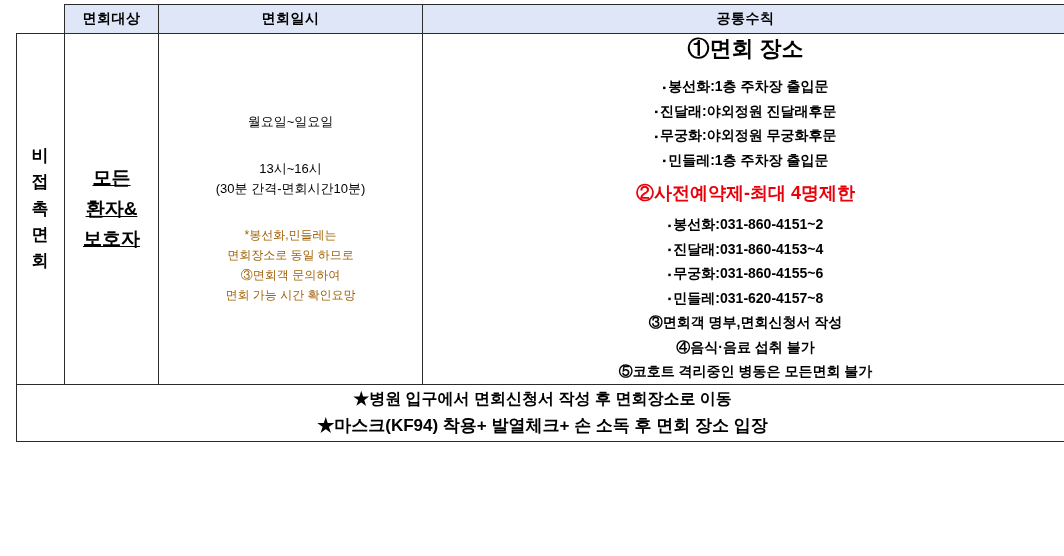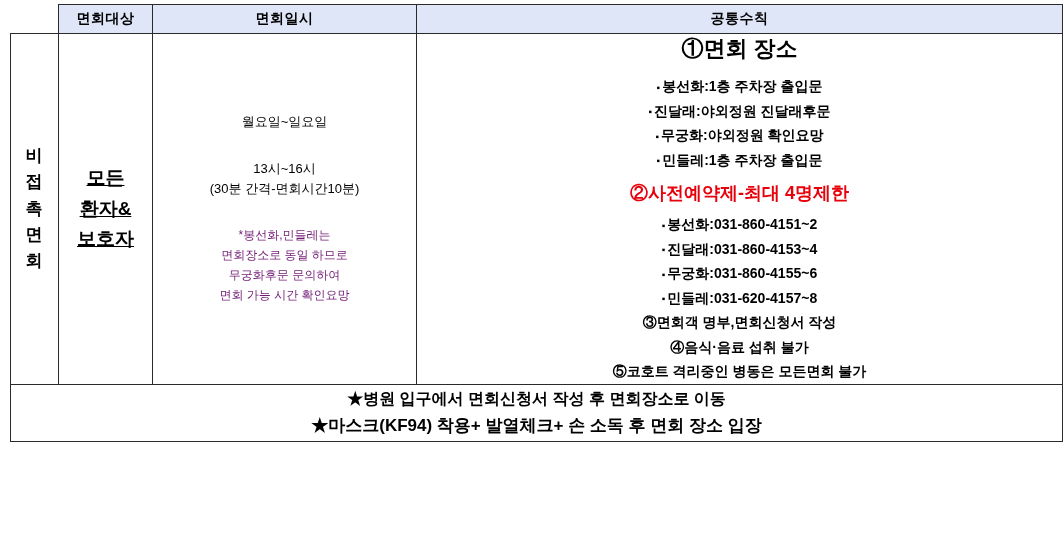--- a/index.html
+++ b/index.html
@@ -12,21 +12,21 @@
     height: 556px;
     font-family: "Liberation Sans", sans-serif;
     color: #000000;
     overflow: hidden;
   }
   .page {
     position: relative;
     width: 1064px;
     height: 556px;
     box-sizing: border-box;
-    padding: 4px 6px 6px 10px;
+    padding: 4px 6px 6px 16px;
   }
   table.visit-table {
     border-collapse: collapse;
     width: 1052px;
     table-layout: fixed;
   }
   table.visit-table td, table.visit-table th {
     border: 1px solid #2b2b2b;
     vertical-align: middle;
     text-align: center;
@@ -76,21 +76,21 @@
   td.schedule-cell {
     font-size: 14px;
     line-height: 1.5;
     padding: 10px 6px;
   }
   .sched-main { font-size: 13px; }
   .sched-gap-lg { height: 28px; }
   .sched-note {
     font-size: 12px;
     line-height: 1.65;
-    color: #701a75;
+    color: #a16207;
   }
 
   td.rules-cell {
     font-size: 14px;
     padding: 14px 8px 10px 8px;
     vertical-align: top;
   }
   .rules-inner {
     display: block;
     text-align: center;
@@ -168,30 +168,30 @@
           <span>보호자</span>
         </td>
         <td class="schedule-cell">
           <div class="sched-main">월요일~일요일</div>
           <div class="sched-gap-lg"></div>
           <div class="sched-main">13시~16시</div>
           <div class="sched-main">(30분 간격-면회시간10분)</div>
           <div class="sched-gap-lg"></div>
           <div class="sched-note">*봉선화,민들레는</div>
           <div class="sched-note">면회장소로 동일 하므로</div>
-          <div class="sched-note">무궁화후문 문의하여</div>
+          <div class="sched-note">③면회객 문의하여</div>
           <div class="sched-note">면회 가능 시간 확인요망</div>
         </td>
         <td class="rules-cell">
           <div class="rules-inner">
             <div class="rule-title">①면회 장소</div>
 
             <div class="bullet-line"><span class="dot">▪</span><span>봉선화:1층 주차장 출입문</span></div>
             <div class="bullet-line"><span class="dot">▪</span><span>진달래:야외정원 진달래후문</span></div>
-            <div class="bullet-line"><span class="dot">▪</span><span>무궁화:야외정원 확인요망</span></div>
+            <div class="bullet-line"><span class="dot">▪</span><span>무궁화:야외정원 무궁화후문</span></div>
             <div class="bullet-line"><span class="dot">▪</span><span>민들레:1층 주차장 출입문</span></div>
 
             <div class="rule-highlight" style="color: rgb(232, 0, 11);">②사전예약제-최대 4명제한</div>
 
             <div class="phone-block">
               <div class="bullet-line"><span class="dot">▪</span><span>봉선화:031-860-4151~2</span></div>
               <div class="bullet-line"><span class="dot">▪</span><span>진달래:031-860-4153~4</span></div>
               <div class="bullet-line"><span class="dot">▪</span><span>무궁화:031-860-4155~6</span></div>
               <div class="bullet-line"><span class="dot">▪</span><span>민들레:031-620-4157~8</span></div>
             </div>

